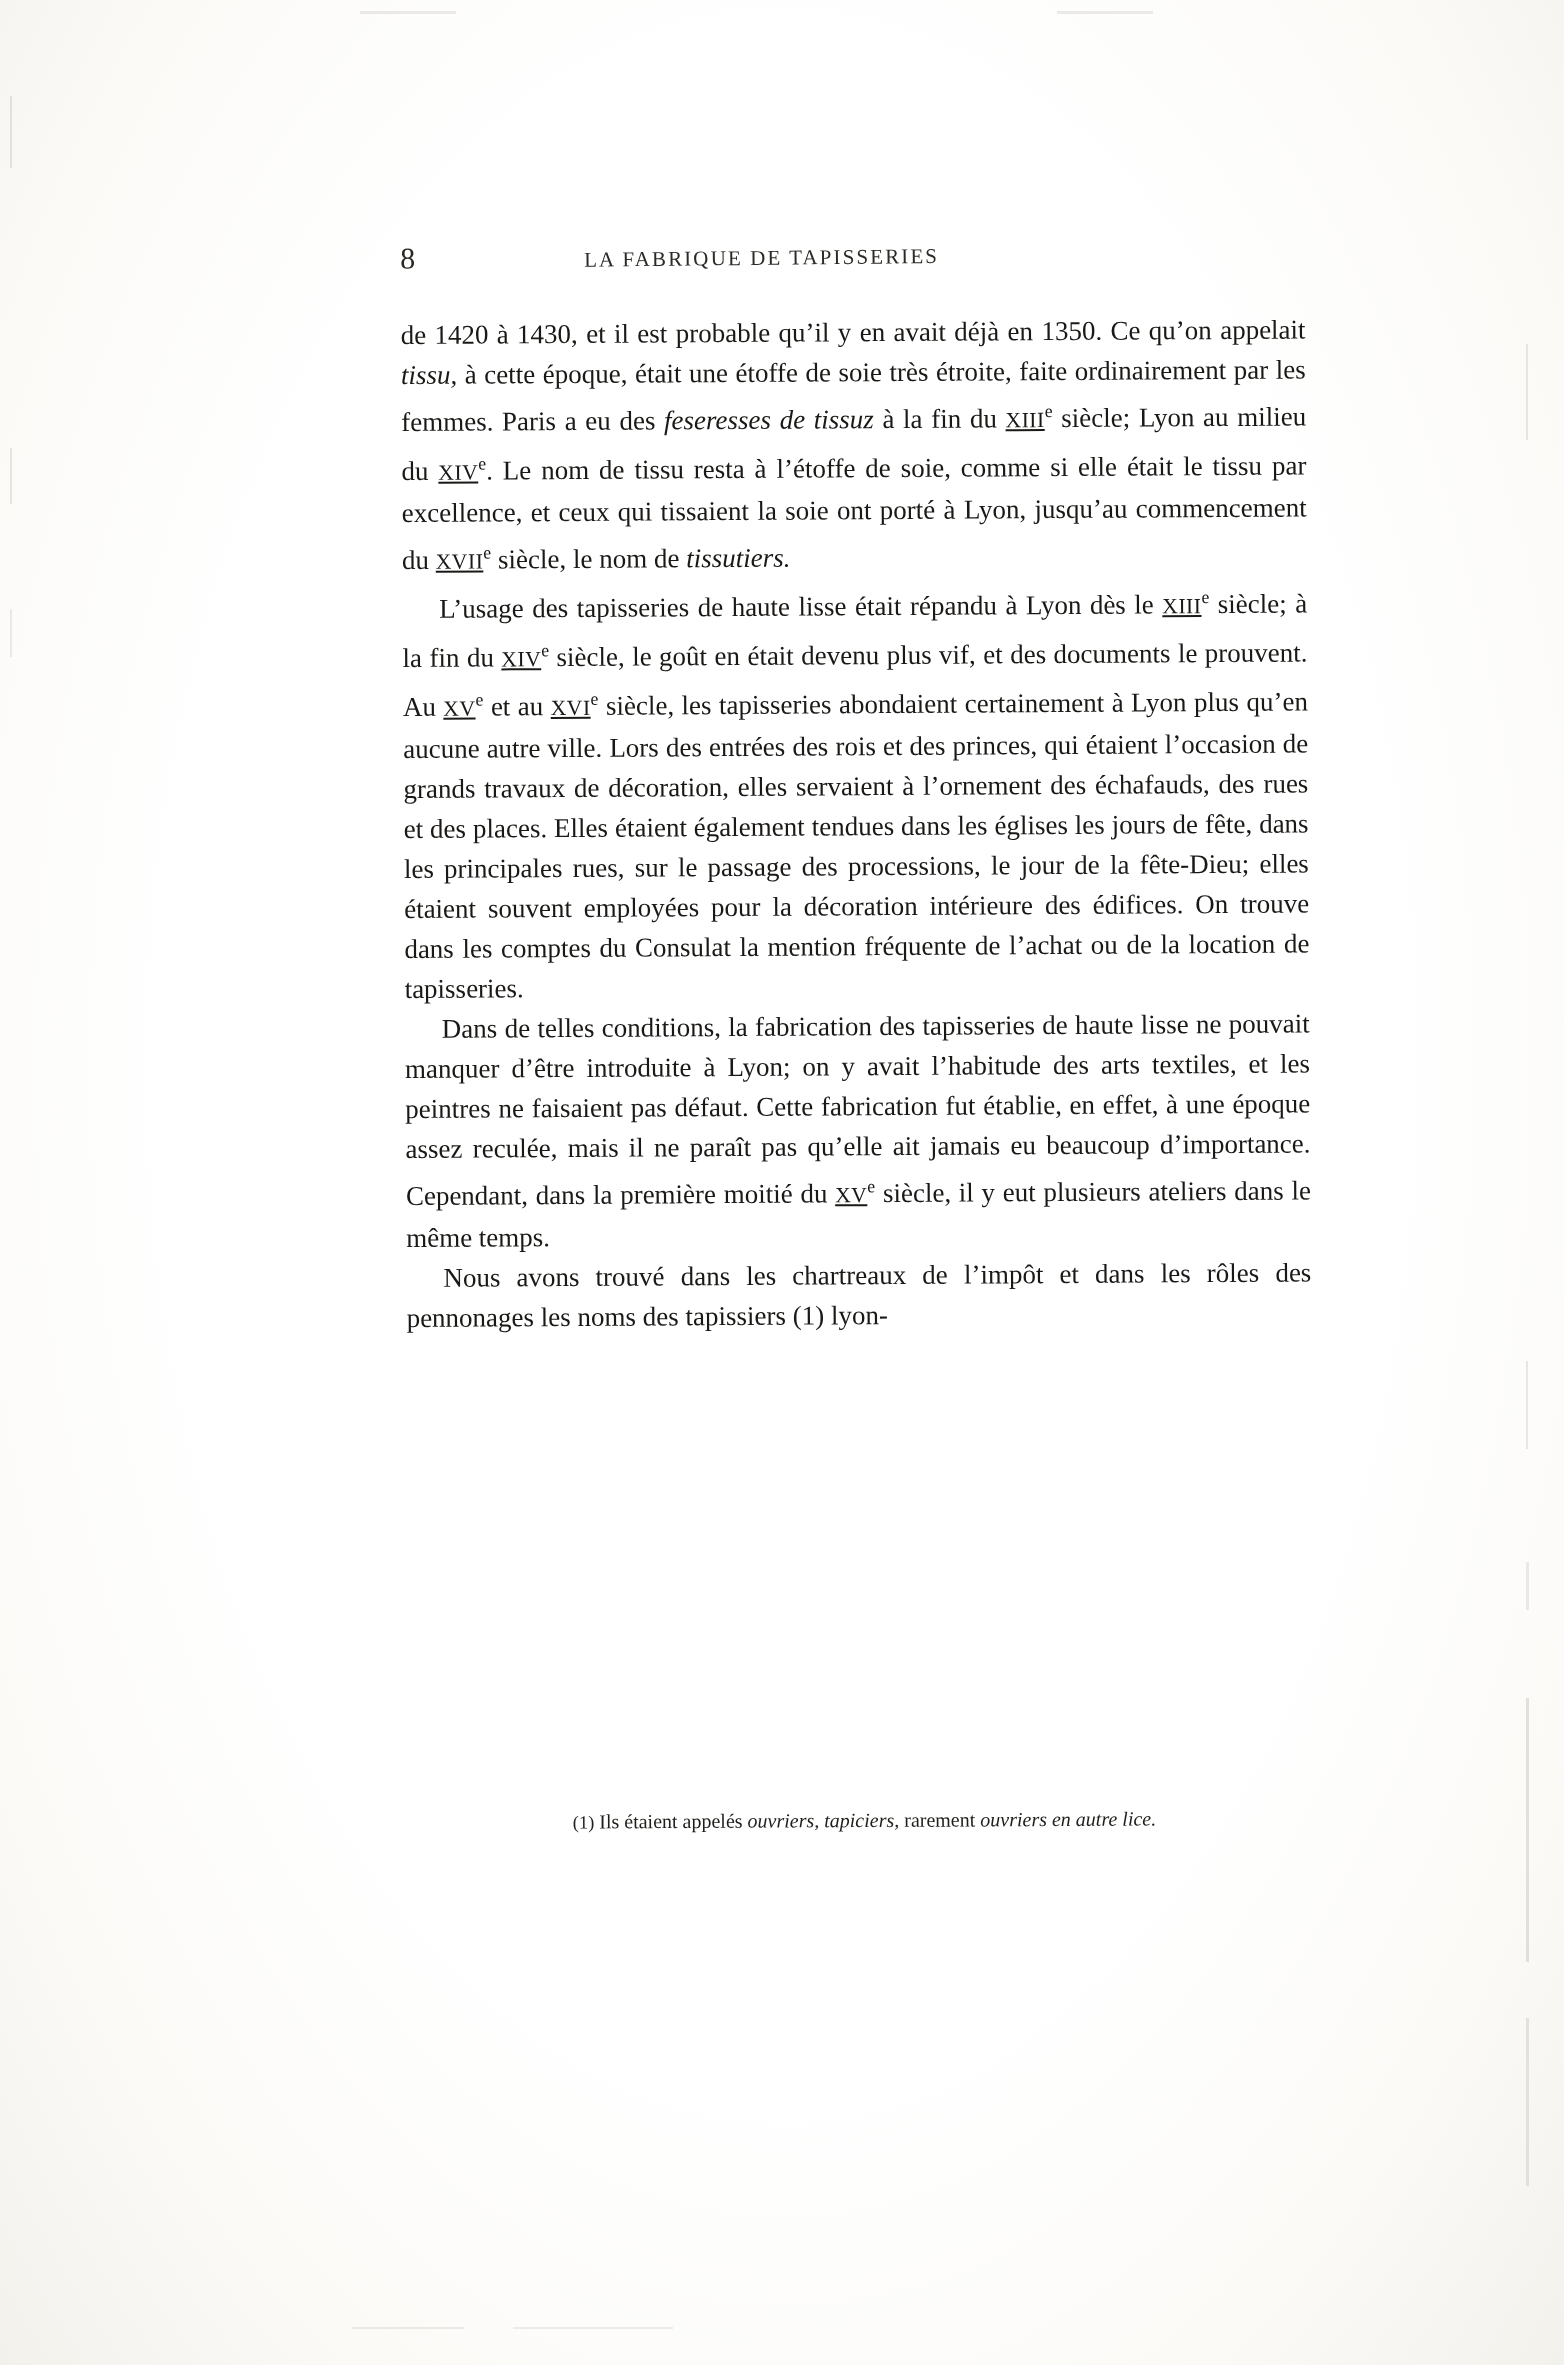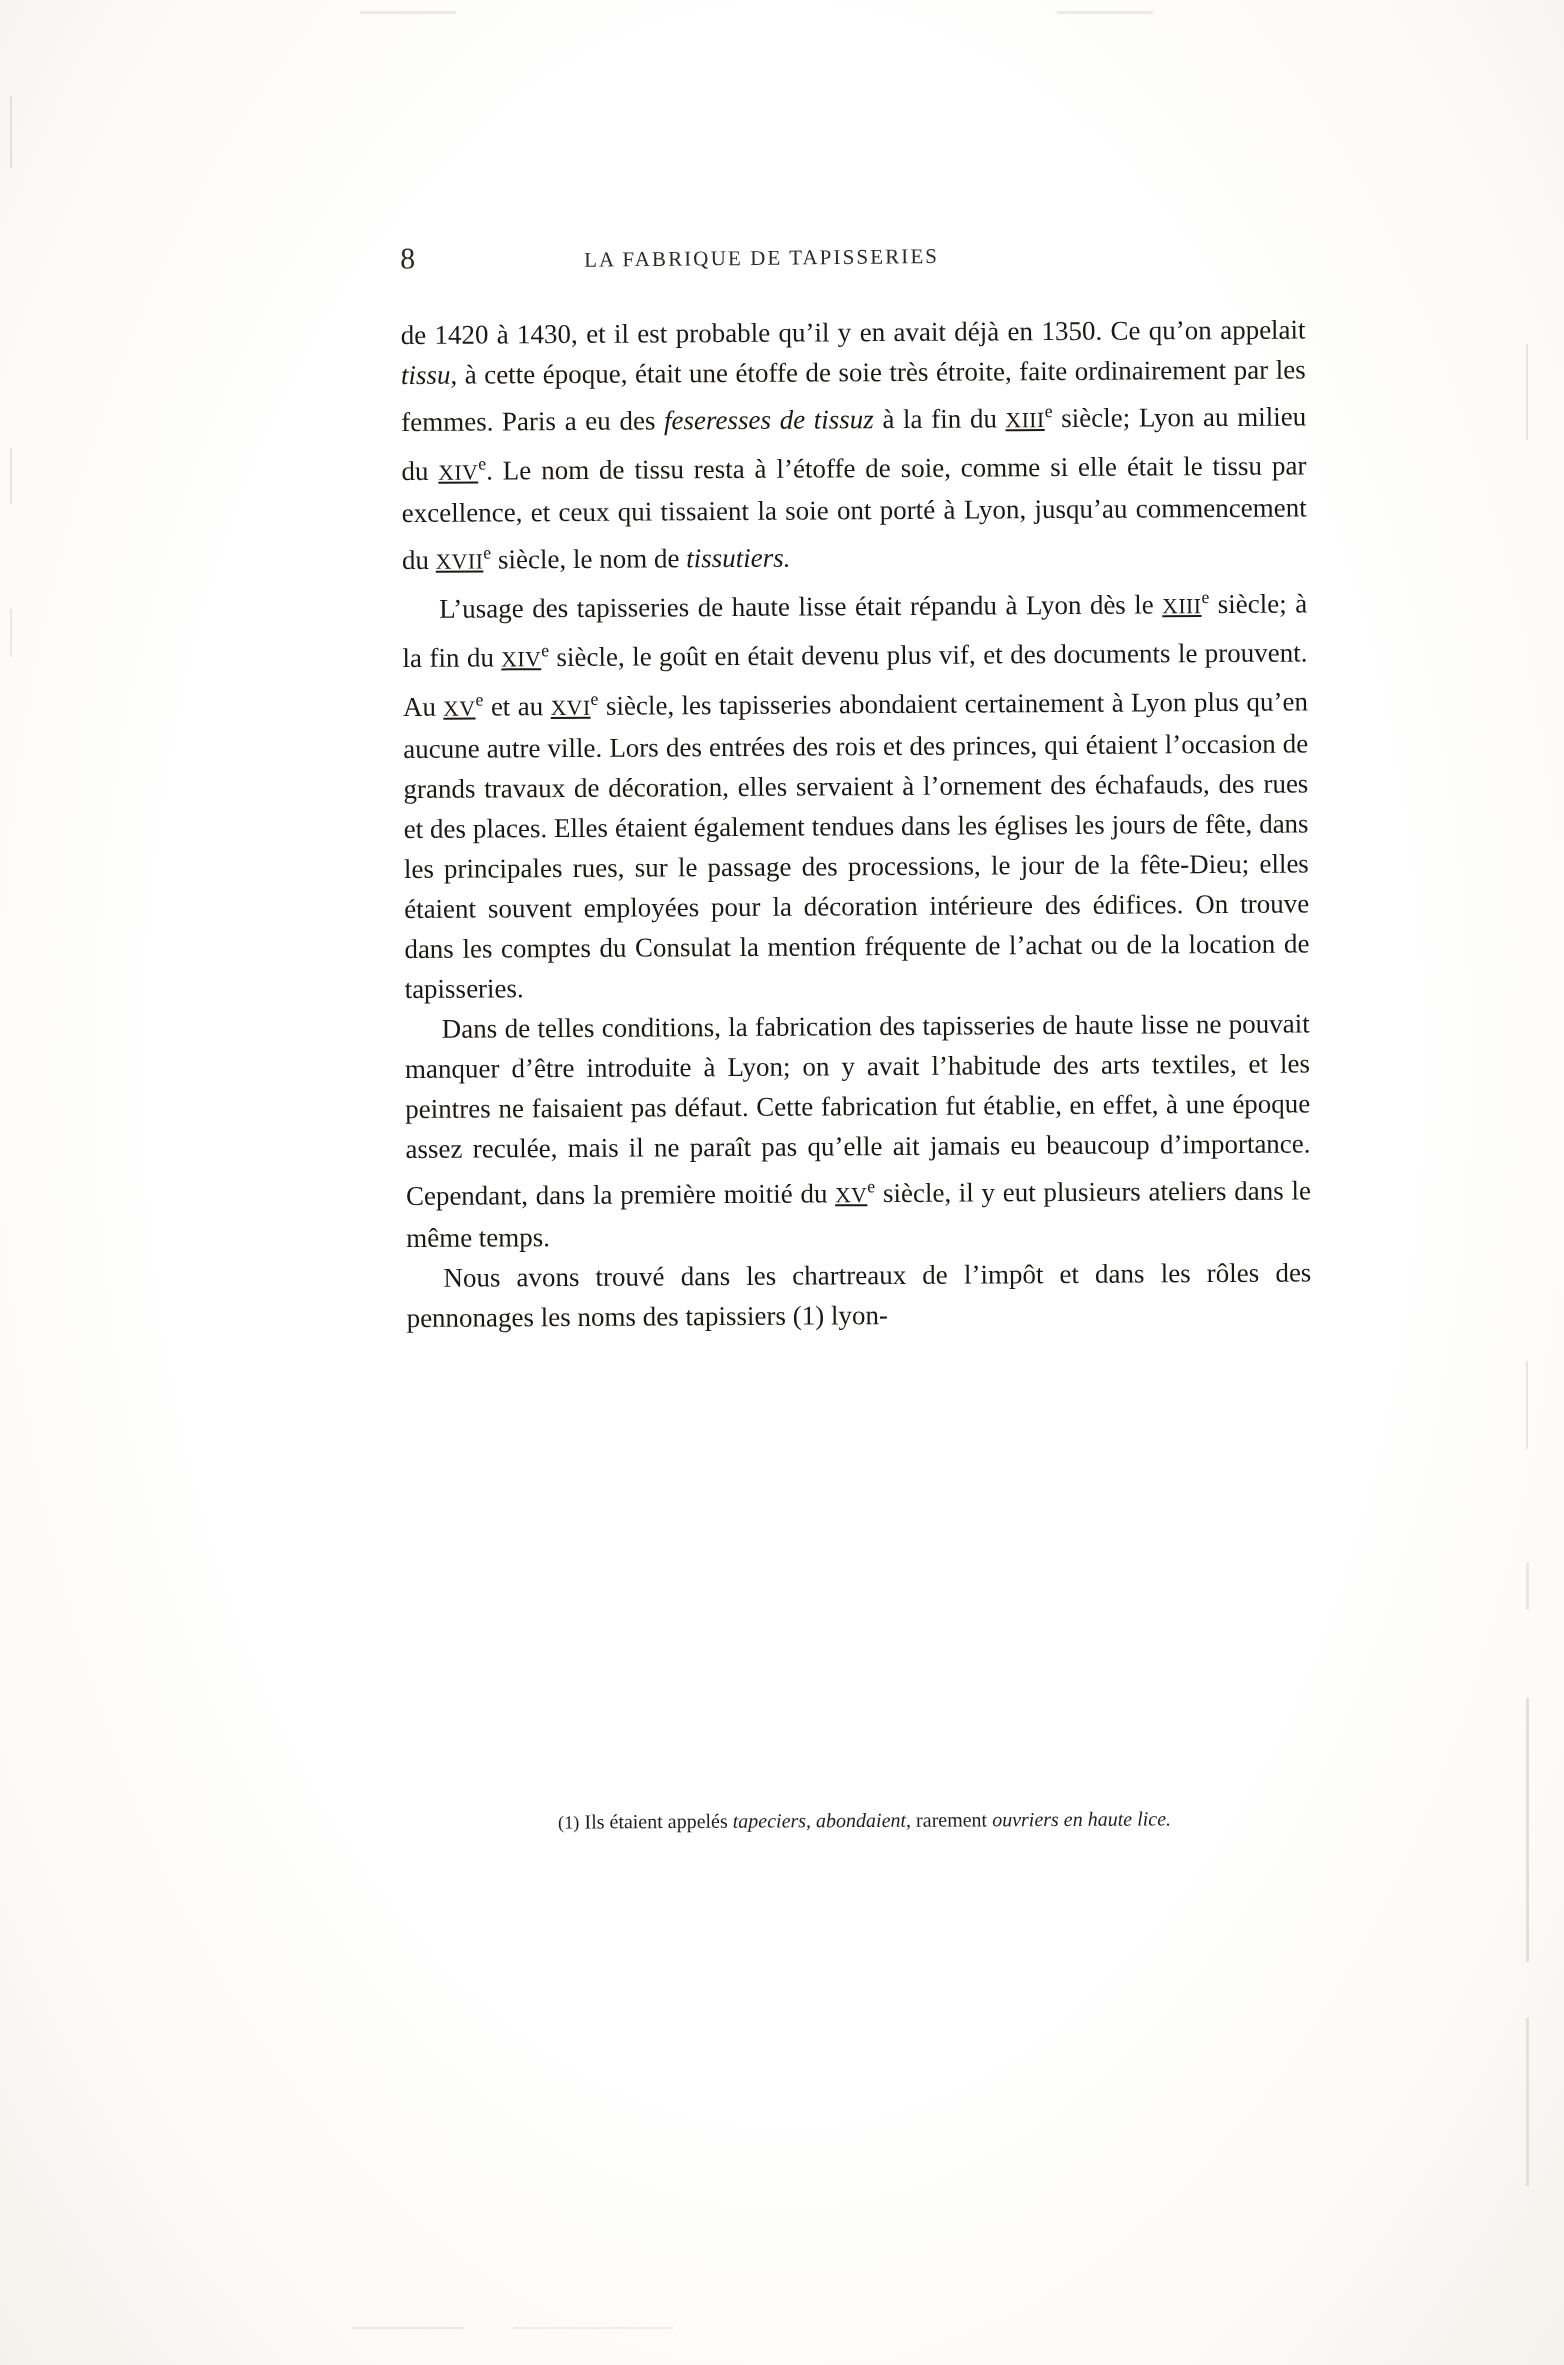--- a/index.html
+++ b/index.html
@@ -136,15 +136,15 @@
   </p>
 
   <p class="body-par">
     Nous avons trouvé dans les chartreaux de l’impôt et dans les rôles des pennonages les noms des tapissiers (1) lyon-
   </p>
 
 </div>
 
 <div class="footnote">
   <span class="fn-num">(1)</span>
-  Ils étaient appelés <i>tapeciers, abondaient,</i> rarement <i>ouvriers en haute lice.</i>
+  Ils étaient appelés <i>ouvriers, tapiciers,</i> rarement <i>ouvriers en autre lice.</i>
 </div>
 
 
 </body></html>

